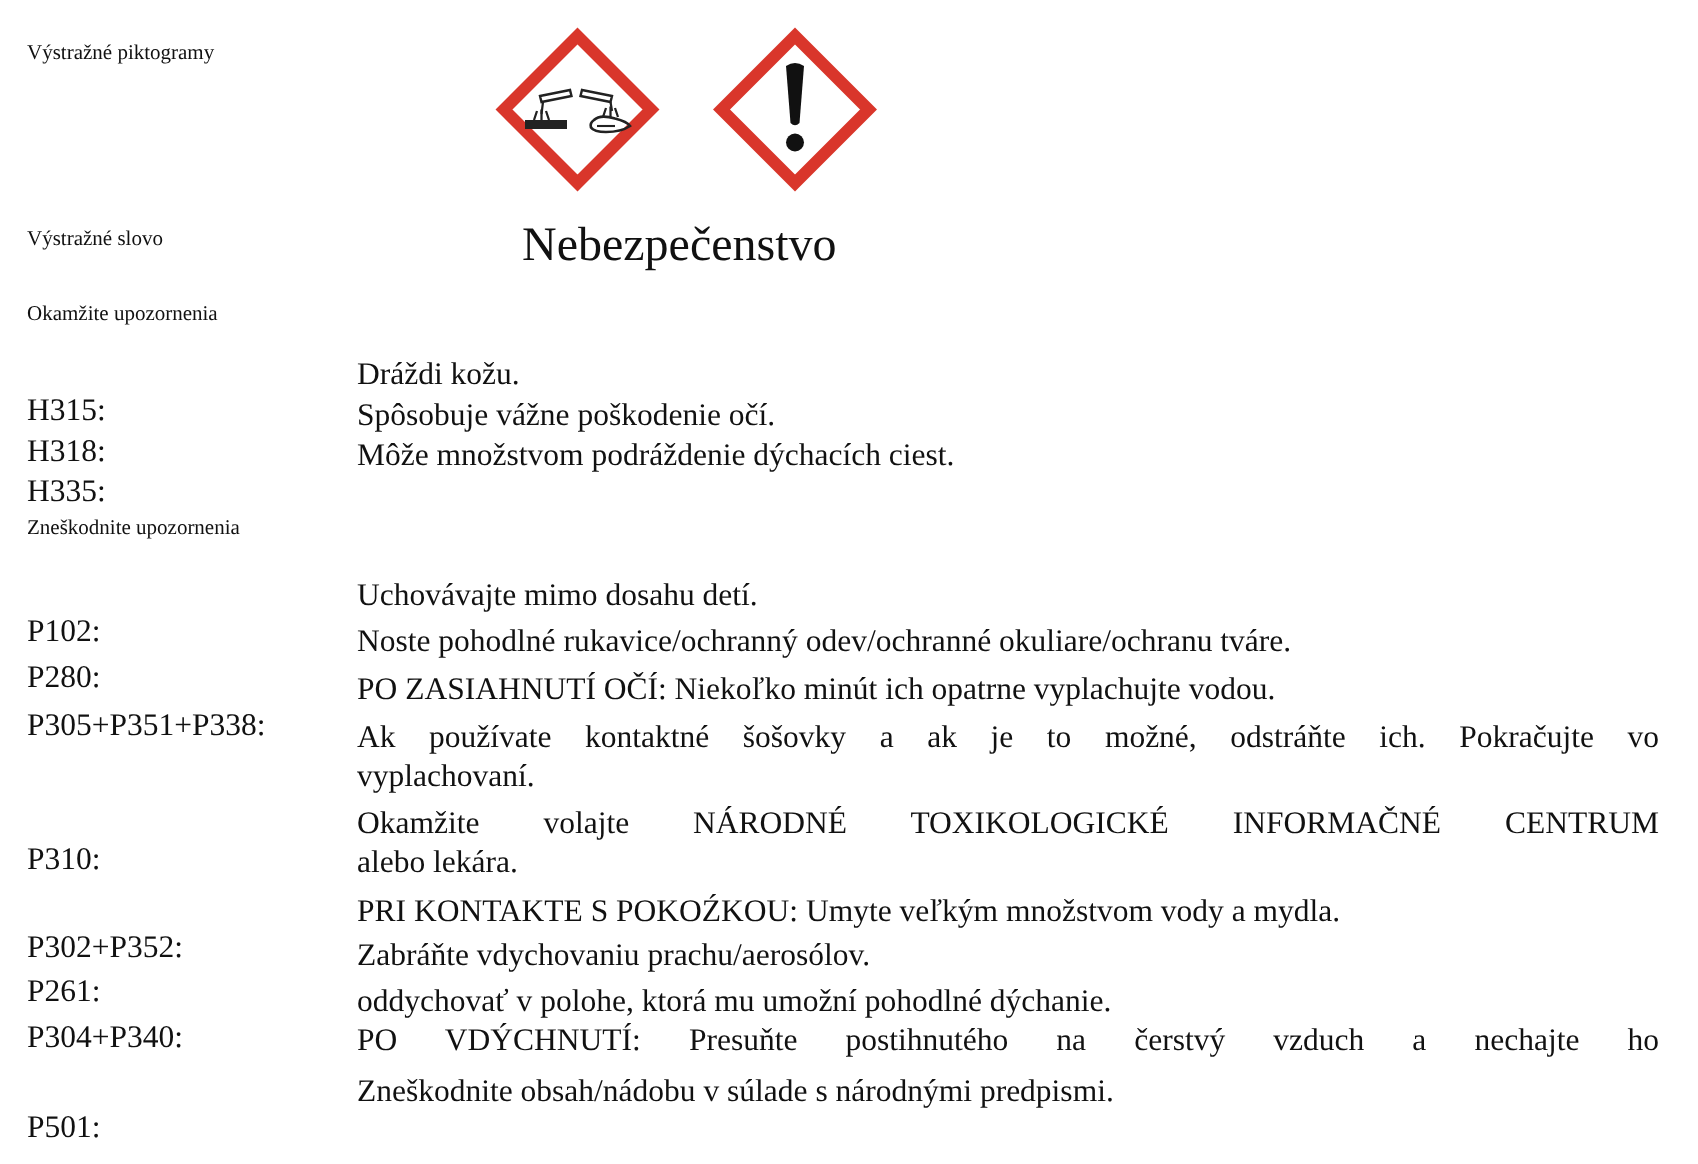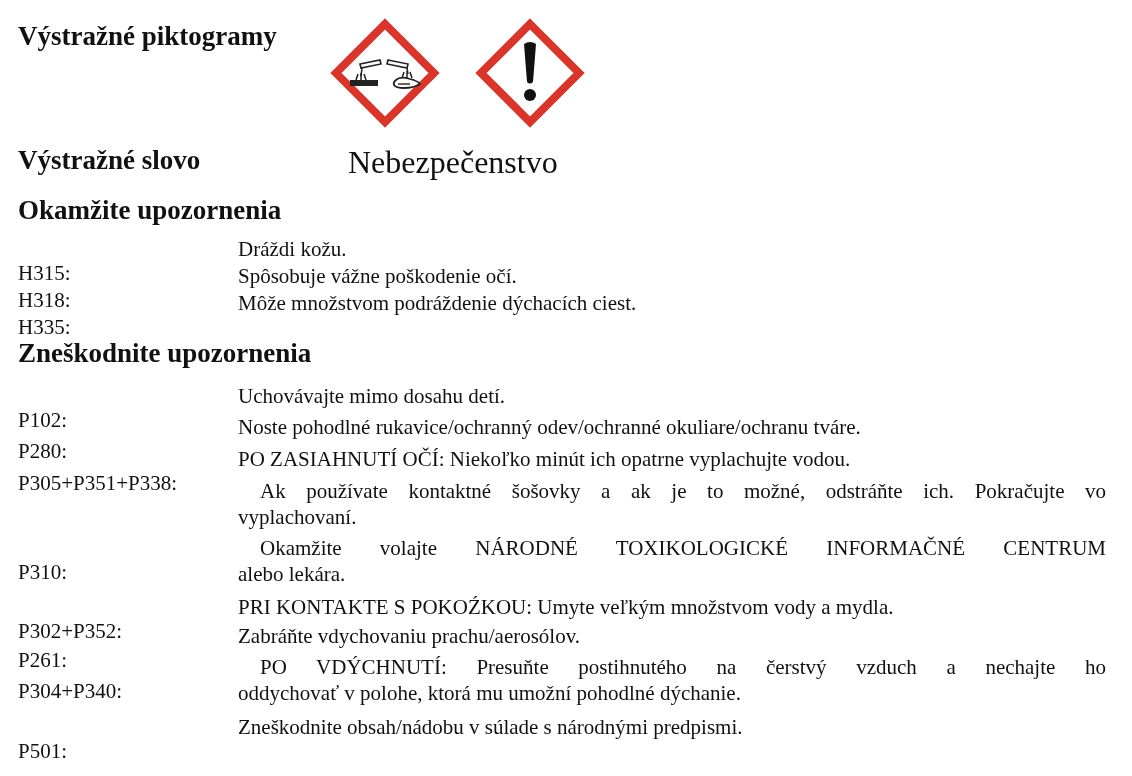--- a/index.html
+++ b/index.html
@@ -2,27 +2,27 @@
 <html><head>
 <meta charset="utf-8">
 <style>
   html, body { margin:0; padding:0; background:#ffffff; }
   body {
     width:1132px; height:776px; overflow:hidden; position:relative;
     font-family:"Liberation Serif", "DejaVu Serif", serif;
     color:#111111;
   }
   .abs { position:absolute; white-space:nowrap; }
-  .heading { font-weight:bold; font-size:27px; line-height:24px; }
+  .heading { font-weight:normal; font-size:14px; line-height:24px; }
   .signal-word { font-size:32px; line-height:28px; }
   .row { position:absolute; left:18px; font-size:21px; line-height:26px; width:1090px; }
   .code { position:absolute; left:0; top:0; white-space:nowrap;margin-top:24px; }
   .text { position:absolute; left:220px; top:0; width:868px; }
   .text .line { display:block; white-space:nowrap; }
-  .justify { text-align:justify; text-align-last:justify;margin-left:22px; }
+  .justify { text-align:justify; text-align-last:justify; }
   .pict { position:absolute; }
 </style>
 </head>
 <body>
 
 <div class="abs heading" style="left:18px; top:24px;">Výstražné piktogramy</div>
 
 <div class="pict" style="left:330px; top:18px; width:110px; height:110px;">
   <svg width="110" height="110" viewBox="0 0 110 110">
     <polygon points="55,6 104,55 55,104 6,55" fill="#ffffff" stroke="#d9362b" stroke-width="8" stroke-linejoin="miter"></polygon>
@@ -113,22 +113,22 @@
 </div>
 <div class="row" style="top:623px;">
   <span class="code">P261:</span>
   <div class="text">
       <span class="line">Zabráňte vdychovaniu prachu/aerosólov.</span>
     </div>
 </div>
 <div class="row" style="top:654px;">
   <span class="code">P304+P340:</span>
   <div class="text">
+    <span class="line">oddychovať v polohe, ktorá mu umožní pohodlné dýchanie.</span>
     <span class="line justify">PO VDÝCHNUTÍ: Presuňte postihnutého na čerstvý vzduch a nechajte ho</span>
-    <span class="line">oddychovať v polohe, ktorá mu umožní pohodlné dýchanie.</span>
   </div>
 </div>
 <div class="row" style="top:714px;">
   <span class="code">P501:</span>
   <div class="text">
       <span class="line">Zneškodnite obsah/nádobu v súlade s národnými predpismi.</span>
     </div>
 </div>
 
 </body></html>

